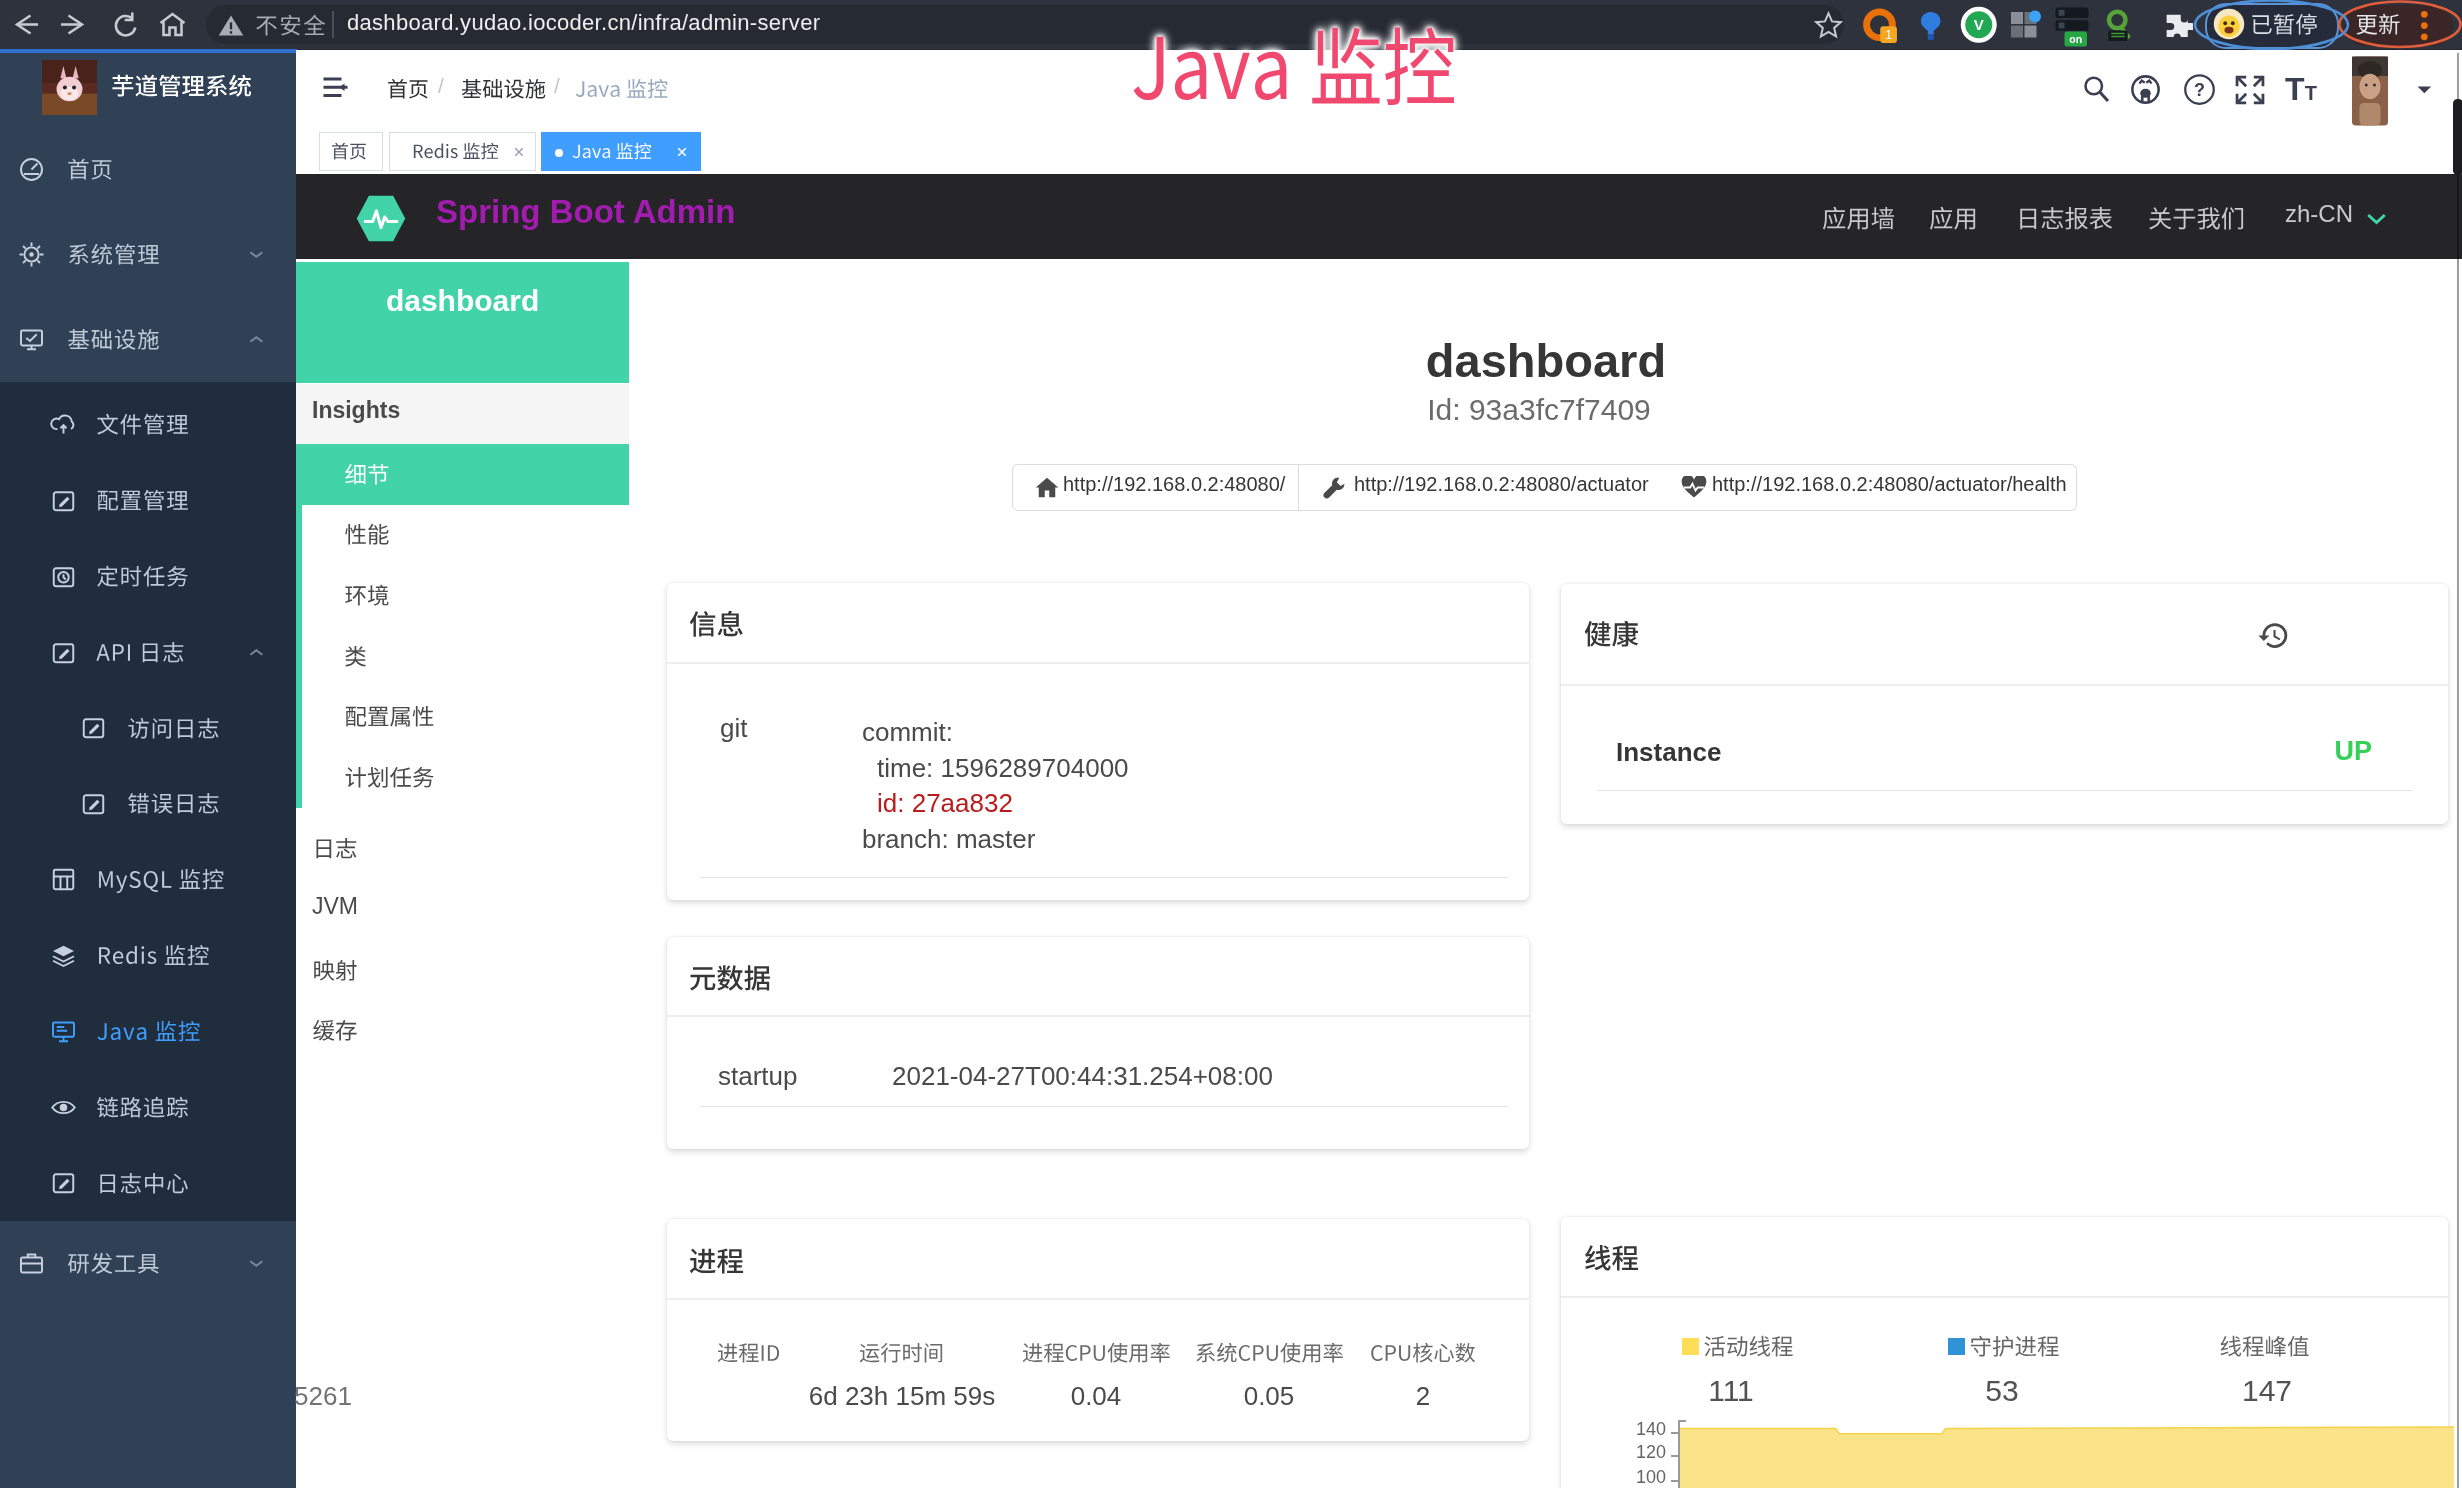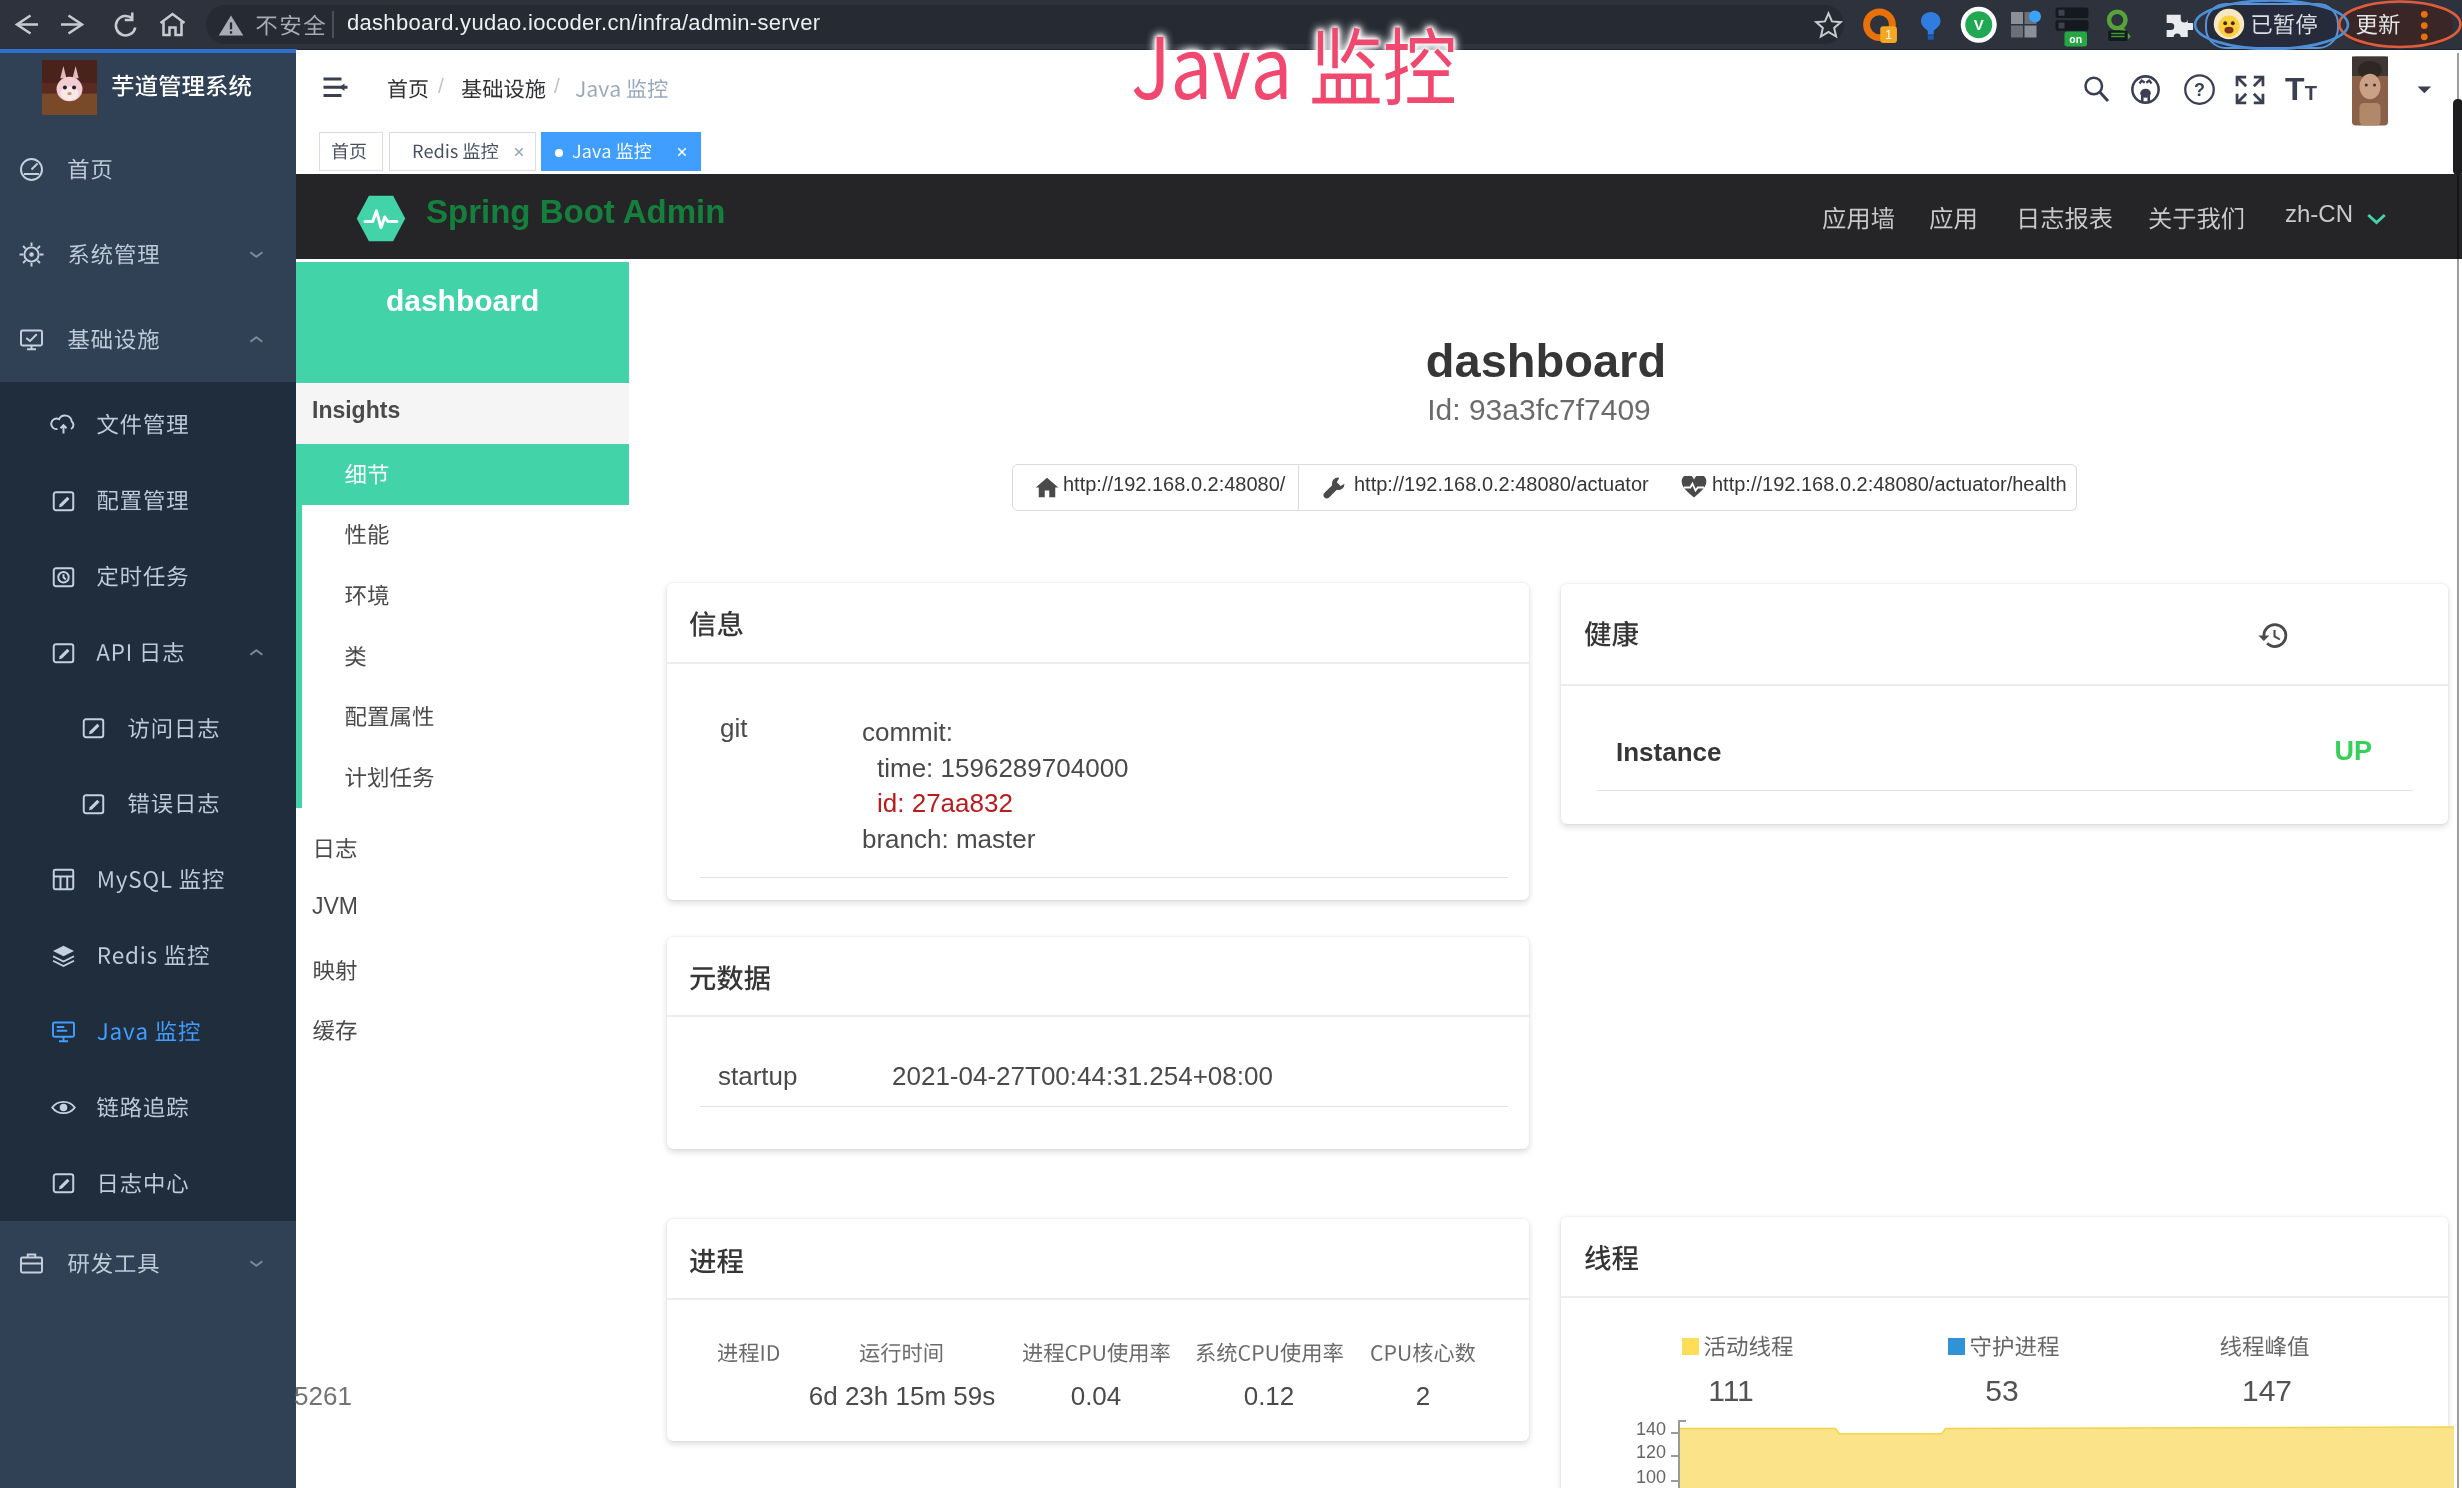--- a/index.html
+++ b/index.html
@@ -614,21 +614,21 @@
       </svg>
     </div>
     <svg style="position:absolute;left:676px;top:146px" width="12" height="12" viewBox="0 0 16 16">
       <path d="M3 3 L13 13 M13 3 L3 13" stroke="#fff" stroke-width="2"></path>
     </svg>
     <div style="position:absolute;left:296px;top:174px;width:2167px;height:85px;background:#252527"></div>
     <svg style="position:absolute;left:356px;top:194px" width="50" height="49" viewBox="0 0 66 64">
 <polygon points="17,2 49,2 65,32 49,62 17,62 1,32" fill="#42d3a8"></polygon>
 <polyline points="12,36 22,36 27,22 33,44 38,30 42,36 54,36" fill="none" stroke="#fff" stroke-width="4" stroke-linecap="round" stroke-linejoin="round"></polyline>
     </svg>
-    <div style="position:absolute;left:426px;top:193px;height:50px;line-height:50px;font:700 33px 'Liberation Sans',sans-serif;color:#15803d;letter-spacing:0px;white-space:nowrap">Spring Boot Admin</div>
+    <div style="position:absolute;left:436px;top:193px;height:50px;line-height:50px;font:700 33px 'Liberation Sans',sans-serif;color:#a21caf;letter-spacing:0px;white-space:nowrap">Spring Boot Admin</div>
     <div style="position:absolute;left:1822px;top:206px">
       <svg width="73" height="29" style="display:block" viewBox="0 0 96 38">
         <g transform="translate(0,28.2) scale(0.032000,-0.032000)" fill="#c9c9c9">
           <use href="#gr5E94" x="0"></use>
           <use href="#gr7528" x="1000"></use>
           <use href="#gr5899" x="2000"></use>
         </g>
       </svg>
     </div>
     <div style="position:absolute;left:1929px;top:206px">
@@ -850,21 +850,21 @@
           <use href="#gr7EDF" x="1000"></use>
           <use href="#gr0043" x="2000"></use>
           <use href="#gr0050" x="2638"></use>
           <use href="#gr0055" x="3271"></use>
           <use href="#gr4F7F" x="3992"></use>
           <use href="#gr7528" x="4992"></use>
           <use href="#gr7387" x="5992"></use>
         </g>
       </svg>
     </div>
-    <div style="position:absolute;left:814px;top:1381px;width:910px;height:39px;line-height:39px;text-align:center;font:400 26px 'Liberation Sans',sans-serif;color:#4a4a4a;letter-spacing:0px;white-space:nowrap">0.12</div>
+    <div style="position:absolute;left:814px;top:1381px;width:910px;height:39px;line-height:39px;text-align:center;font:400 26px 'Liberation Sans',sans-serif;color:#4a4a4a;letter-spacing:0px;white-space:nowrap">0.05</div>
     <div style="position:absolute;left:1370px;top:1342px">
       <svg width="106" height="26" style="display:block" viewBox="0 0 140 34">
         <g transform="translate(0,24.6) scale(0.028000,-0.028000)" fill="#6a6a6a">
           <use href="#gr0043" x="0"></use>
           <use href="#gr0050" x="638"></use>
           <use href="#gr0055" x="1271"></use>
           <use href="#gr6838" x="1992"></use>
           <use href="#gr5FC3" x="2992"></use>
           <use href="#gr6570" x="3992"></use>
         </g>

